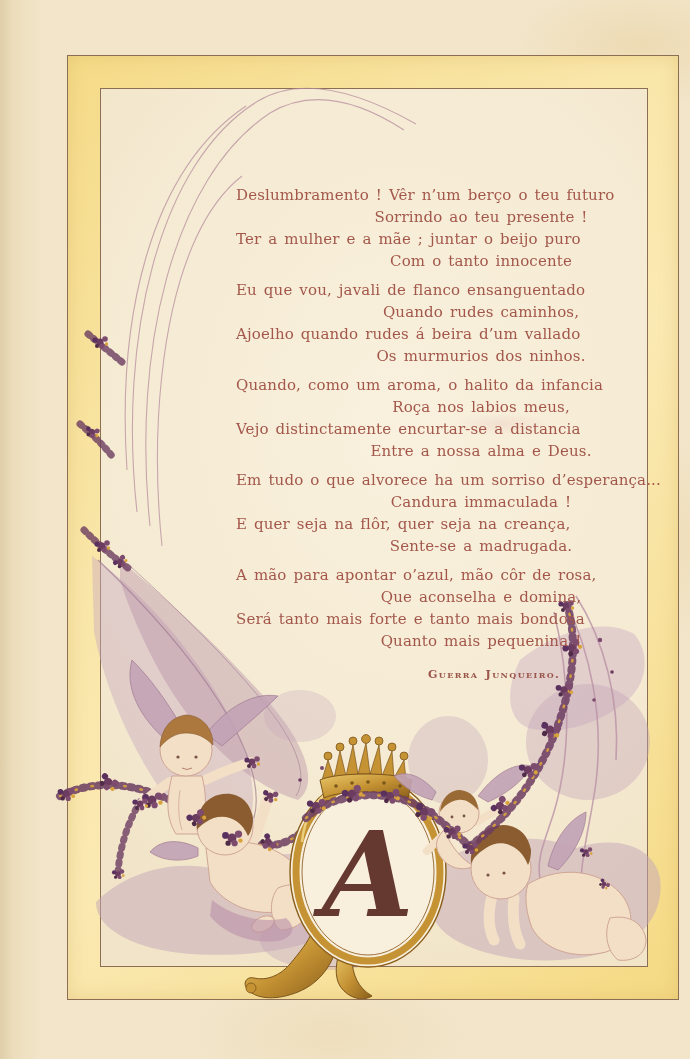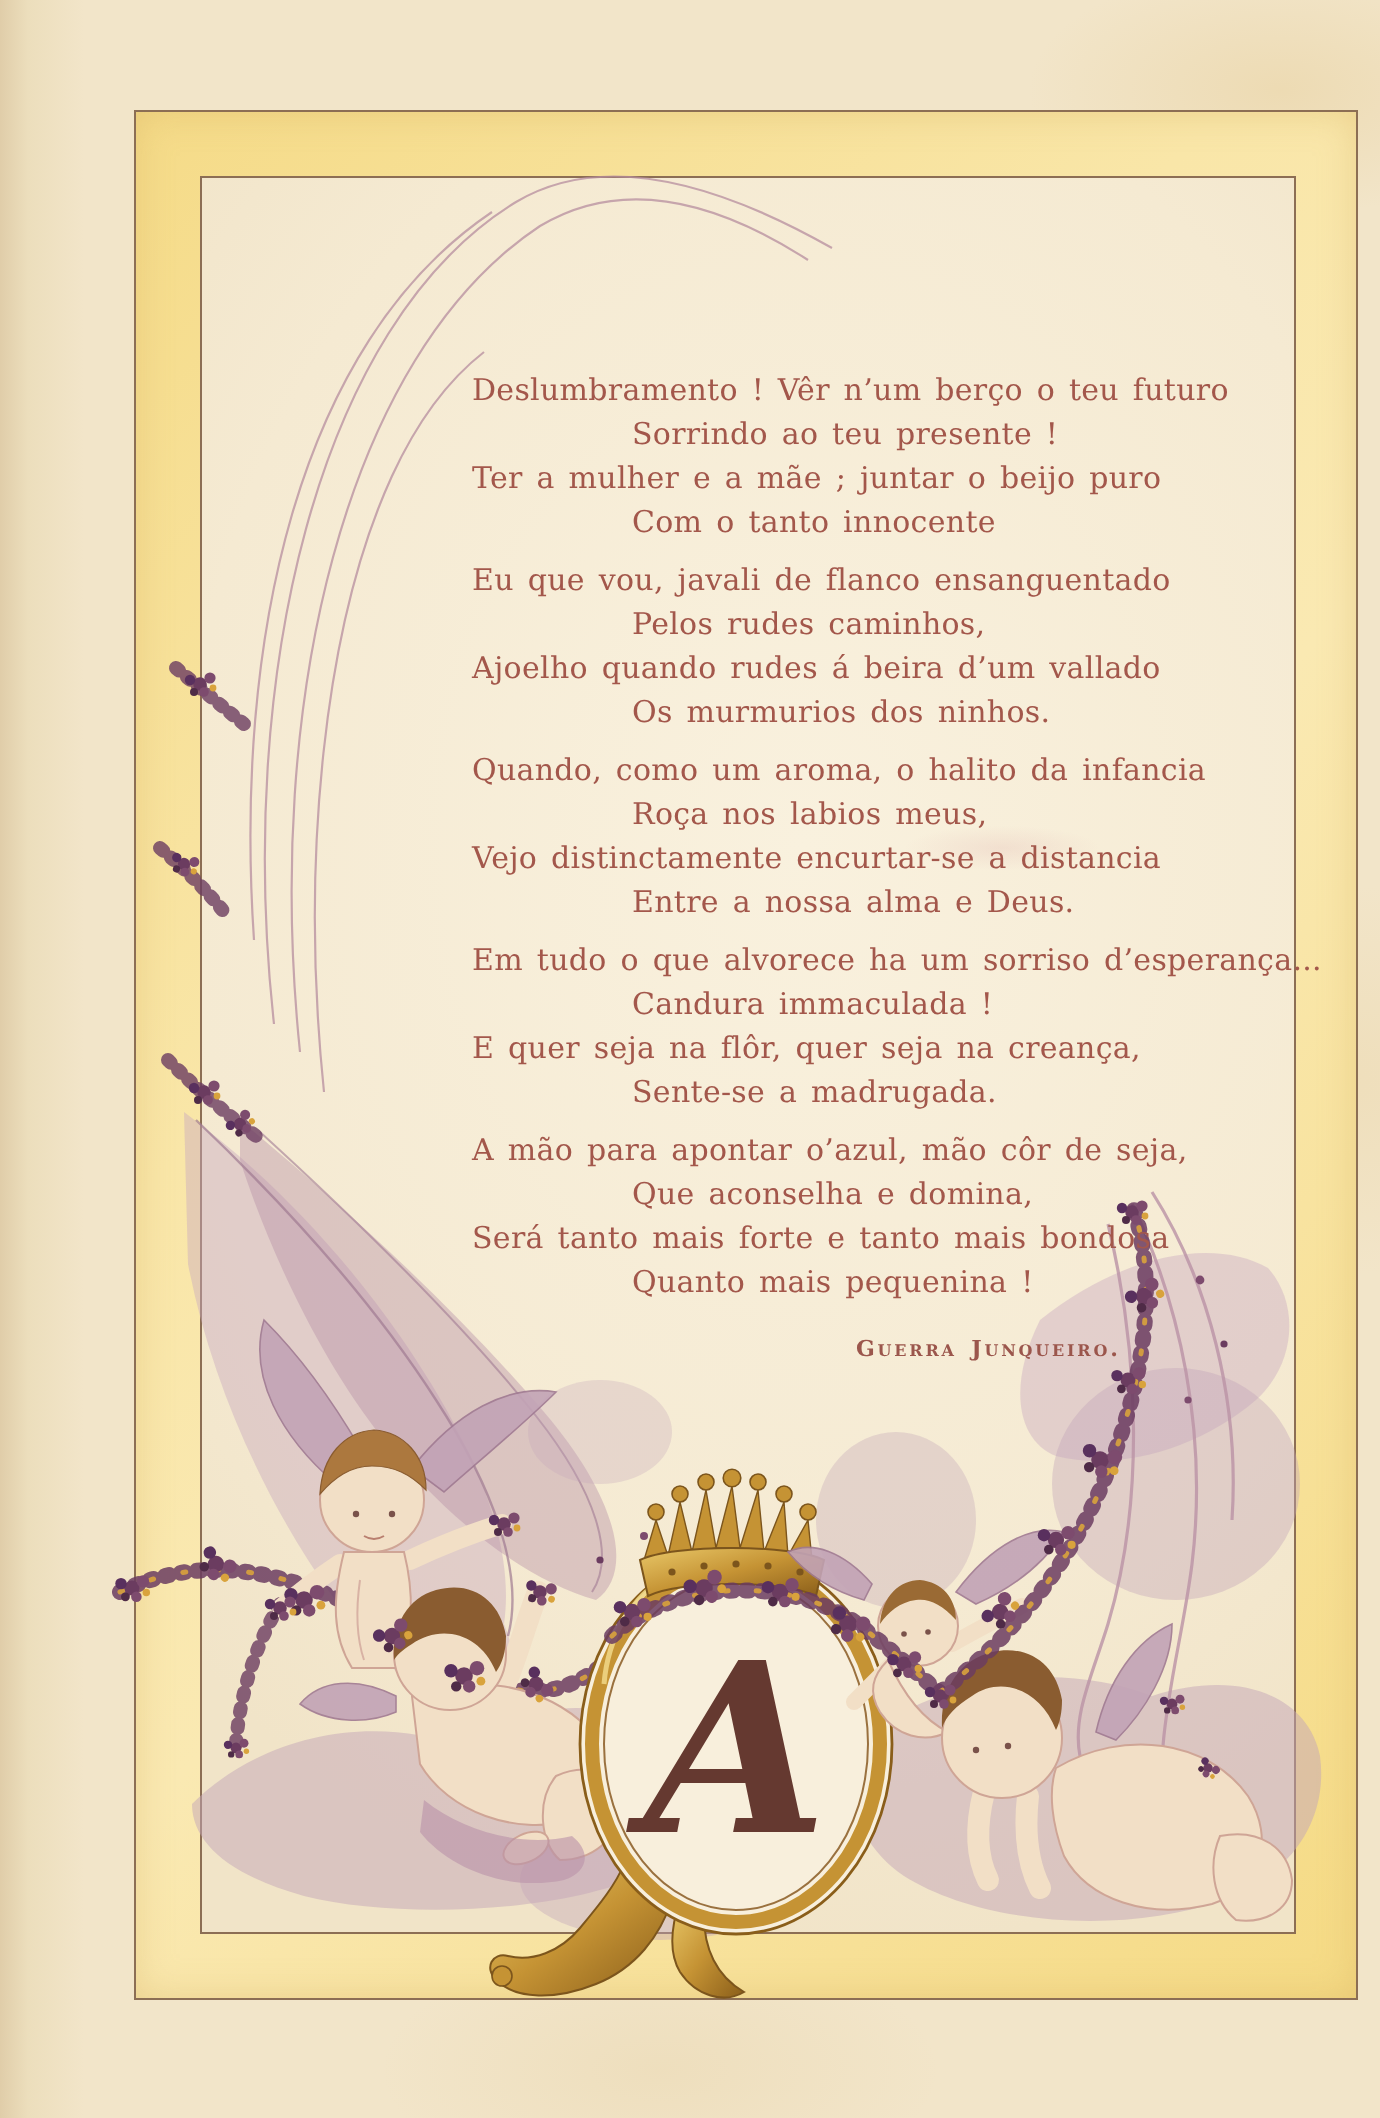--- a/index.html
+++ b/index.html
@@ -26,21 +26,21 @@
       radial-gradient(440px 560px at 55% 38%, #f9f1de 0%, #f5ead2 70%, #f1e4c8 100%);
   }
   .art{position:absolute;left:0;top:0;z-index:2;}
   .poem{
     position:absolute;left:236px;top:184px;width:410px;z-index:3;
     color:#a3574b;font-size:15px;line-height:22px;
     letter-spacing:.15px;word-spacing:2px;white-space:nowrap;
   }
   .stanza{margin:0 0 7px 0;}
   .line{height:22px;}
-  .line.indent{padding-left:80px;}
+  .line.indent{padding-left:80px;text-align:center;}
   .signature{
     margin-top:12px;padding-left:192px;
     font-variant:small-caps;font-weight:600;font-size:11px;
     letter-spacing:1.4px;color:#9b564c;
   }
 </style>
 </head>
 <body>
 
 <div class="page">
@@ -226,37 +226,37 @@
 
   <div class="poem">
     <div class="stanza">
       <div class="line">Deslumbramento ! Vêr n’um berço o teu futuro</div>
       <div class="line indent">Sorrindo ao teu presente !</div>
       <div class="line">Ter a mulher e a mãe ; juntar o beijo puro</div>
       <div class="line indent">Com o tanto innocente</div>
     </div>
     <div class="stanza">
       <div class="line">Eu que vou, javali de flanco ensanguentado</div>
-      <div class="line indent">Pelos rudes caminhos,</div>
+      <div class="line indent">Quando rudes caminhos,</div>
       <div class="line">Ajoelho quando rudes á beira d’um vallado</div>
       <div class="line indent">Os murmurios dos ninhos.</div>
     </div>
     <div class="stanza">
       <div class="line">Quando, como um aroma, o halito da infancia</div>
       <div class="line indent">Roça nos labios meus,</div>
       <div class="line">Vejo distinctamente encurtar-se a distancia</div>
       <div class="line indent">Entre a nossa alma e Deus.</div>
     </div>
     <div class="stanza">
       <div class="line">Em tudo o que alvorece ha um sorriso d’esperança...</div>
       <div class="line indent">Candura immaculada !</div>
       <div class="line">E quer seja na flôr, quer seja na creança,</div>
       <div class="line indent">Sente-se a madrugada.</div>
     </div>
     <div class="stanza">
-      <div class="line">A mão para apontar o’azul, mão côr de seja,</div>
+      <div class="line">A mão para apontar o’azul, mão côr de rosa,</div>
       <div class="line indent">Que aconselha e domina,</div>
       <div class="line">Será tanto mais forte e tanto mais bondosa</div>
       <div class="line indent">Quanto mais pequenina !</div>
     </div>
     <div class="signature">Guerra Junqueiro.</div>
   </div>
 </div>
 
 </body></html>

